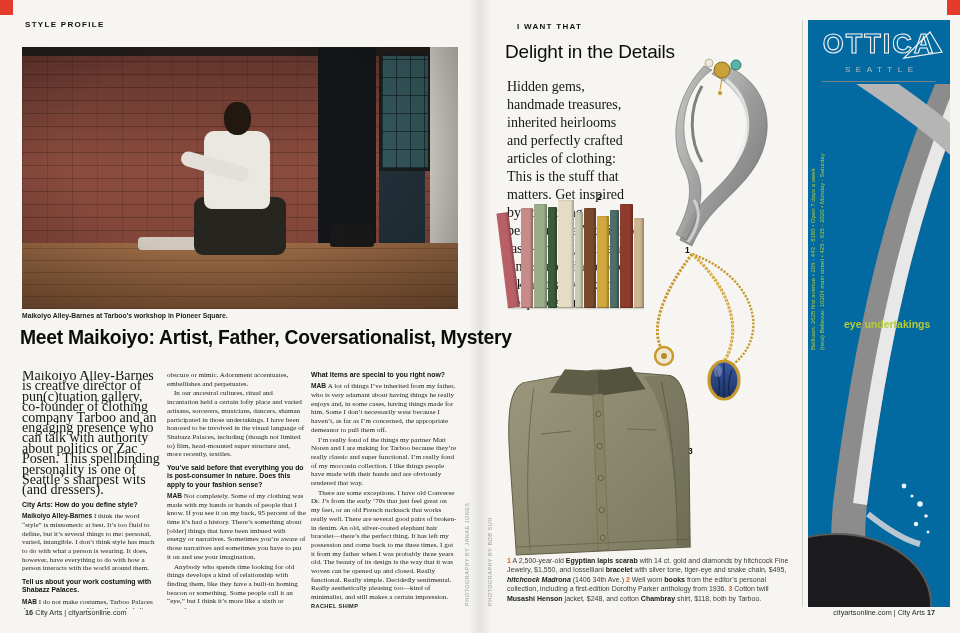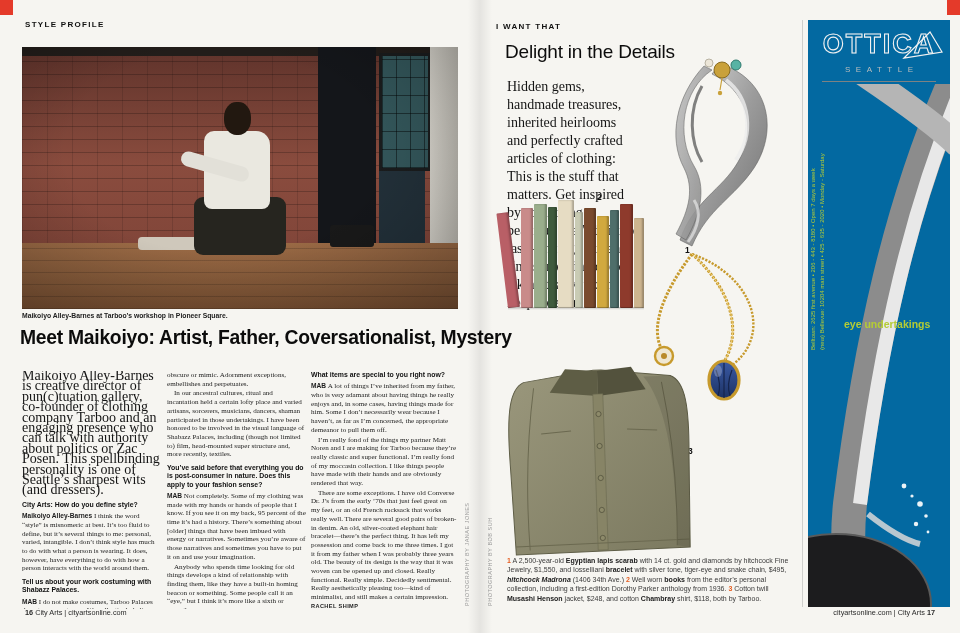--- a/index.html
+++ b/index.html
@@ -110,21 +110,21 @@
 
   <div class="col col1">
     <div class="intro">Maikoiyo Alley-Barnes is creative director of pun(c)tuation gallery, co-founder of clothing company Tarboo and an engaging presence who can talk with authority about politics or Zac Posen. This spellbinding personality is one of Seattle’s sharpest wits (and dressers).</div>
     <div class="q">City Arts: How do you define style?</div>
     <div class="a"><span class="lead">Maikoiyo Alley-Barnes </span><span>I think the word “style” is misnomeric at best. It’s too fluid to define, but it’s several things to me: personal, varied, intangible. I don’t think style has much to do with what a person is wearing. It does, however, have everything to do with how a person interacts with the world around them.</span></div>
     <div class="q">Tell us about your work costuming with Shabazz Palaces.</div>
     <div class="a"><span class="lead">MAB </span><span>I do not make costumes, Tarboo Palaces do not wear costumes. We collectively believe in the sacred history of adornment. The distinction may seem minor but it is important: Costumes</span></div>
   </div>
 
   <div class="col col2">
-    <div class="p">obscure or mimic. Adornment exceptions, embellishes and perpetuates.</div>
+    <div class="p">obscure or mimic. Adornment accentuates, embellishes and perpetuates.</div>
     <div class="p ind">In our ancestral cultures, ritual and incantation held a certain lofty place and varied artisans, sorcerers, musicians, dancers, shaman participated in those undertakings. I have been honored to be involved in the visual language of Shabazz Palaces, including (though not limited to) film, head-mounted super structure and, more recently, textiles.</div>
     <div class="q">You’ve said before that everything you do is post-consumer in nature. Does this apply to your fashion sense?</div>
     <div class="a"><span class="lead">MAB </span><span>Not completely. Some of my clothing was made with my hands or hands of people that I know. If you see it on my back, 95 percent of the time it’s had a history. There’s something about [older] things that have been imbued with energy or narratives. Sometimes you’re aware of those narratives and sometimes you have to put it on and use your imagination.</span></div>
     <div class="p ind">Anybody who spends time looking for old things develops a kind of relationship with finding them, like they have a built-in homing beacon or something. Some people call it an “eye,” but I think it’s more like a sixth or seventh sense.</div>
   </div>
 
   <div class="col col3">
     <div class="q" style="margin-top:0;">What items are special to you right now?</div>
     <div class="a"><span class="lead">MAB </span><span>A lot of things I’ve inherited from my father, who is very adamant about having things he really enjoys and, in some cases, having things made for him. Some I don’t necessarily wear because I haven’t, as far as I’m concerned, the appropriate demeanor to pull them off.</span></div>
     <div class="p ind">I’m really fond of the things my partner Matt Noren and I are making for Tarboo because they’re really classic and super functional. I’m really fond of my moccasin collection. I like things people have made with their hands and are obviously rendered that way.</div>
@@ -132,21 +132,21 @@
     <div class="byline">RACHEL SHIMP</div>
   </div>
 
   <div class="footer footer-left"><b>16</b><span> City Arts | cityartsonline.com</span></div>
 
   <div class="gutter"></div>
 
   <div class="vcredit" style="left:464px;">PHOTOGRAPHY BY JANAE JONES</div>
   <div class="vcredit" style="left:487px;">PHOTOGRAPHY BY BOB SUH</div>
 
-  <div class="kicker" style="left:496px;top:22px;">I WANT THAT</div>
+  <div class="kicker" style="left:517px;top:22px;">I WANT THAT</div>
   <div class="headline-right">Delight in the Details</div>
   <div class="intro-right">Hidden gems, handmade treasures, inherited heirlooms and perfectly crafted articles of clothing: This is the stuff that matters. Get inspired by something beautiful that’s built to last—then go out and find something one of a kind that you can keep forever.</div>
 
   <svg class="abs" style="left:642px;top:50px;" width="150" height="205" viewBox="0 0 150 205">
     <defs>
       <linearGradient id="gMetal" x1="0" y1="0" x2="1" y2="1">
         <stop offset="0" stop-color="#dcdcdc"></stop>
           <stop offset=".5" stop-color="#9c9c9c"></stop>
           <stop offset="1" stop-color="#6f6f6f"></stop>
       </linearGradient>

